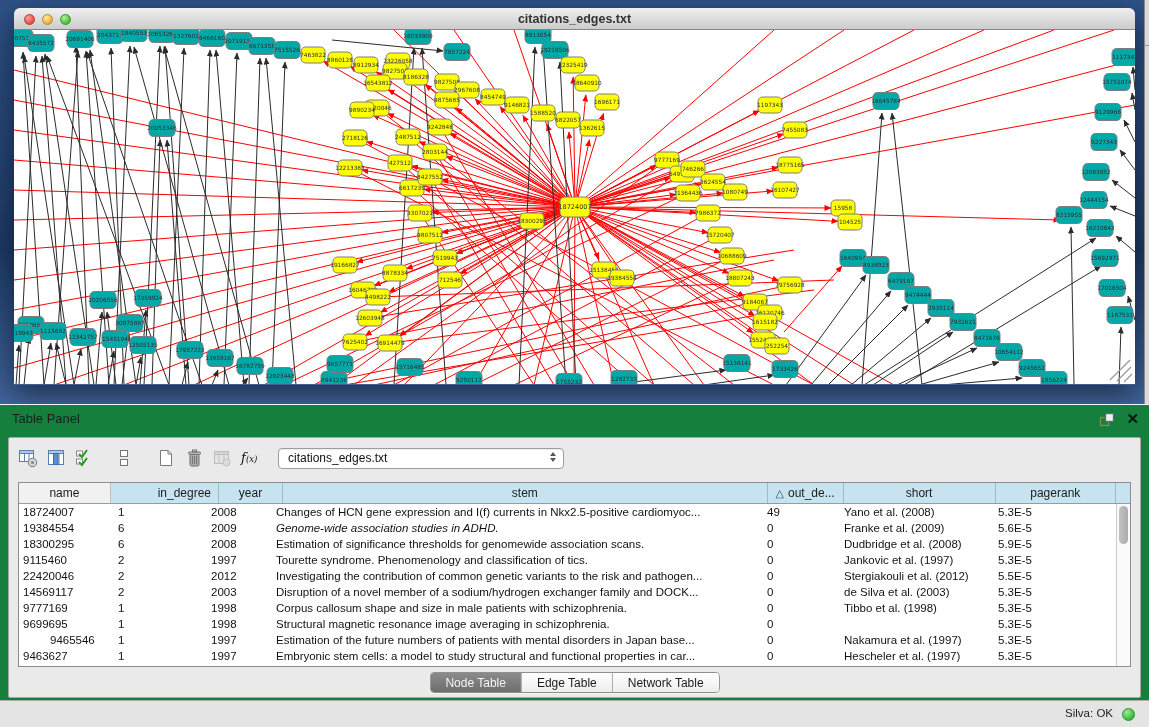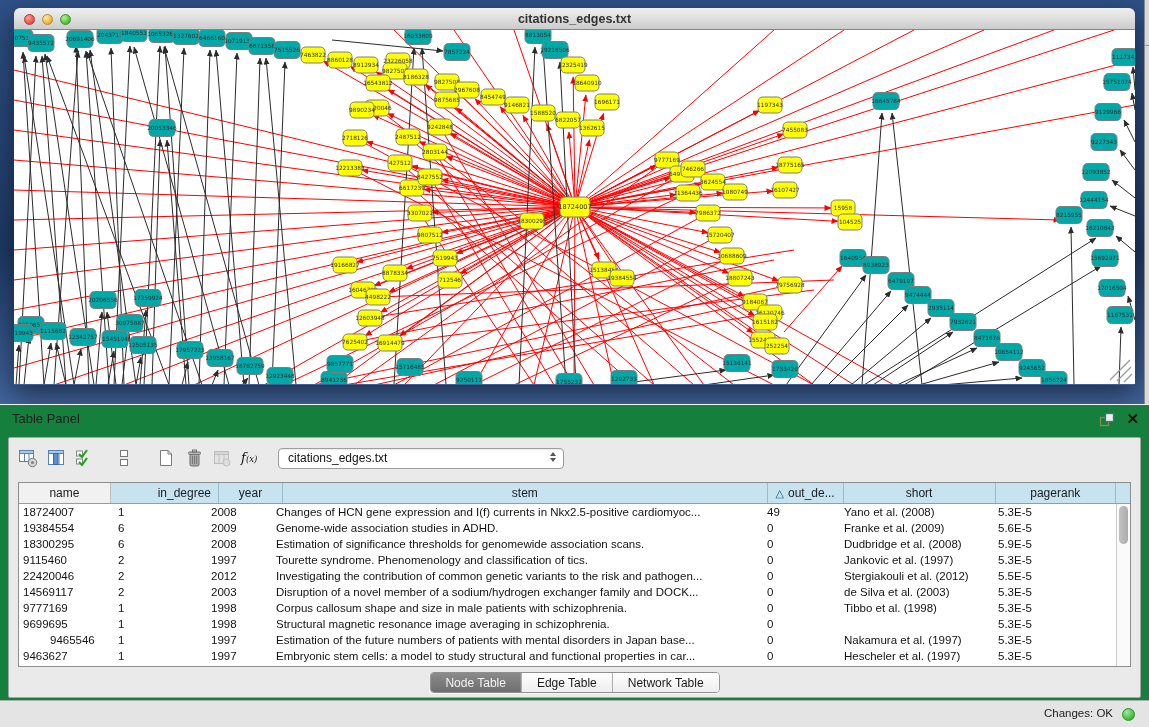--- a/index.html
+++ b/index.html
@@ -922,21 +922,21 @@
             <div class="td c2" style="width: 65px;">2008</div>
             <div class="td c3" style="width: 491px;">Changes of HCN gene expression and I(f) currents in Nkx2.5-positive cardiomyoc...</div>
             <div class="td c4" style="width: 77px;">49</div>
             <div class="td c5" style="width: 154px;">Yano et al. (2008)</div>
             <div class="td c6" style="width: 122px;">5.3E-5</div>
           </div>
           <div class="tr">
             <div class="td c0" style="width: 93px;">19384554</div>
             <div class="td c1" style="width: 93px;">6</div>
             <div class="td c2" style="width: 65px;">2009</div>
-            <div class="td c3" style="width: 491px;">Genome-wide association studies in ADHD.</div>
+            <div class="td c3" style="width: 491px; font-style: italic;">Genome-wide association studies in ADHD.</div>
             <div class="td c4" style="width: 77px;">0</div>
             <div class="td c5" style="width: 154px;">Franke et al. (2009)</div>
             <div class="td c6" style="width: 122px;">5.6E-5</div>
           </div>
           <div class="tr">
             <div class="td c0" style="width: 93px;">18300295</div>
             <div class="td c1" style="width: 93px;">6</div>
             <div class="td c2" style="width: 65px;">2008</div>
             <div class="td c3" style="width: 491px;">Estimation of significance thresholds for genomewide association scans.</div>
             <div class="td c4" style="width: 77px;">0</div>
@@ -1014,15 +1014,15 @@
 
     <div class="tabs">
         <span class="tab active">Node Table</span>
         <span class="tab">Edge Table</span>
         <span class="tab">Network Table</span>
       </div>
   </div>
 </div>
 
 <div class="status-bar">
-  <span class="mem">Changes: OK</span>
+  <span class="mem">Silva: OK</span>
   <span class="mem-dot"></span>
 </div>
 
 </body></html>

